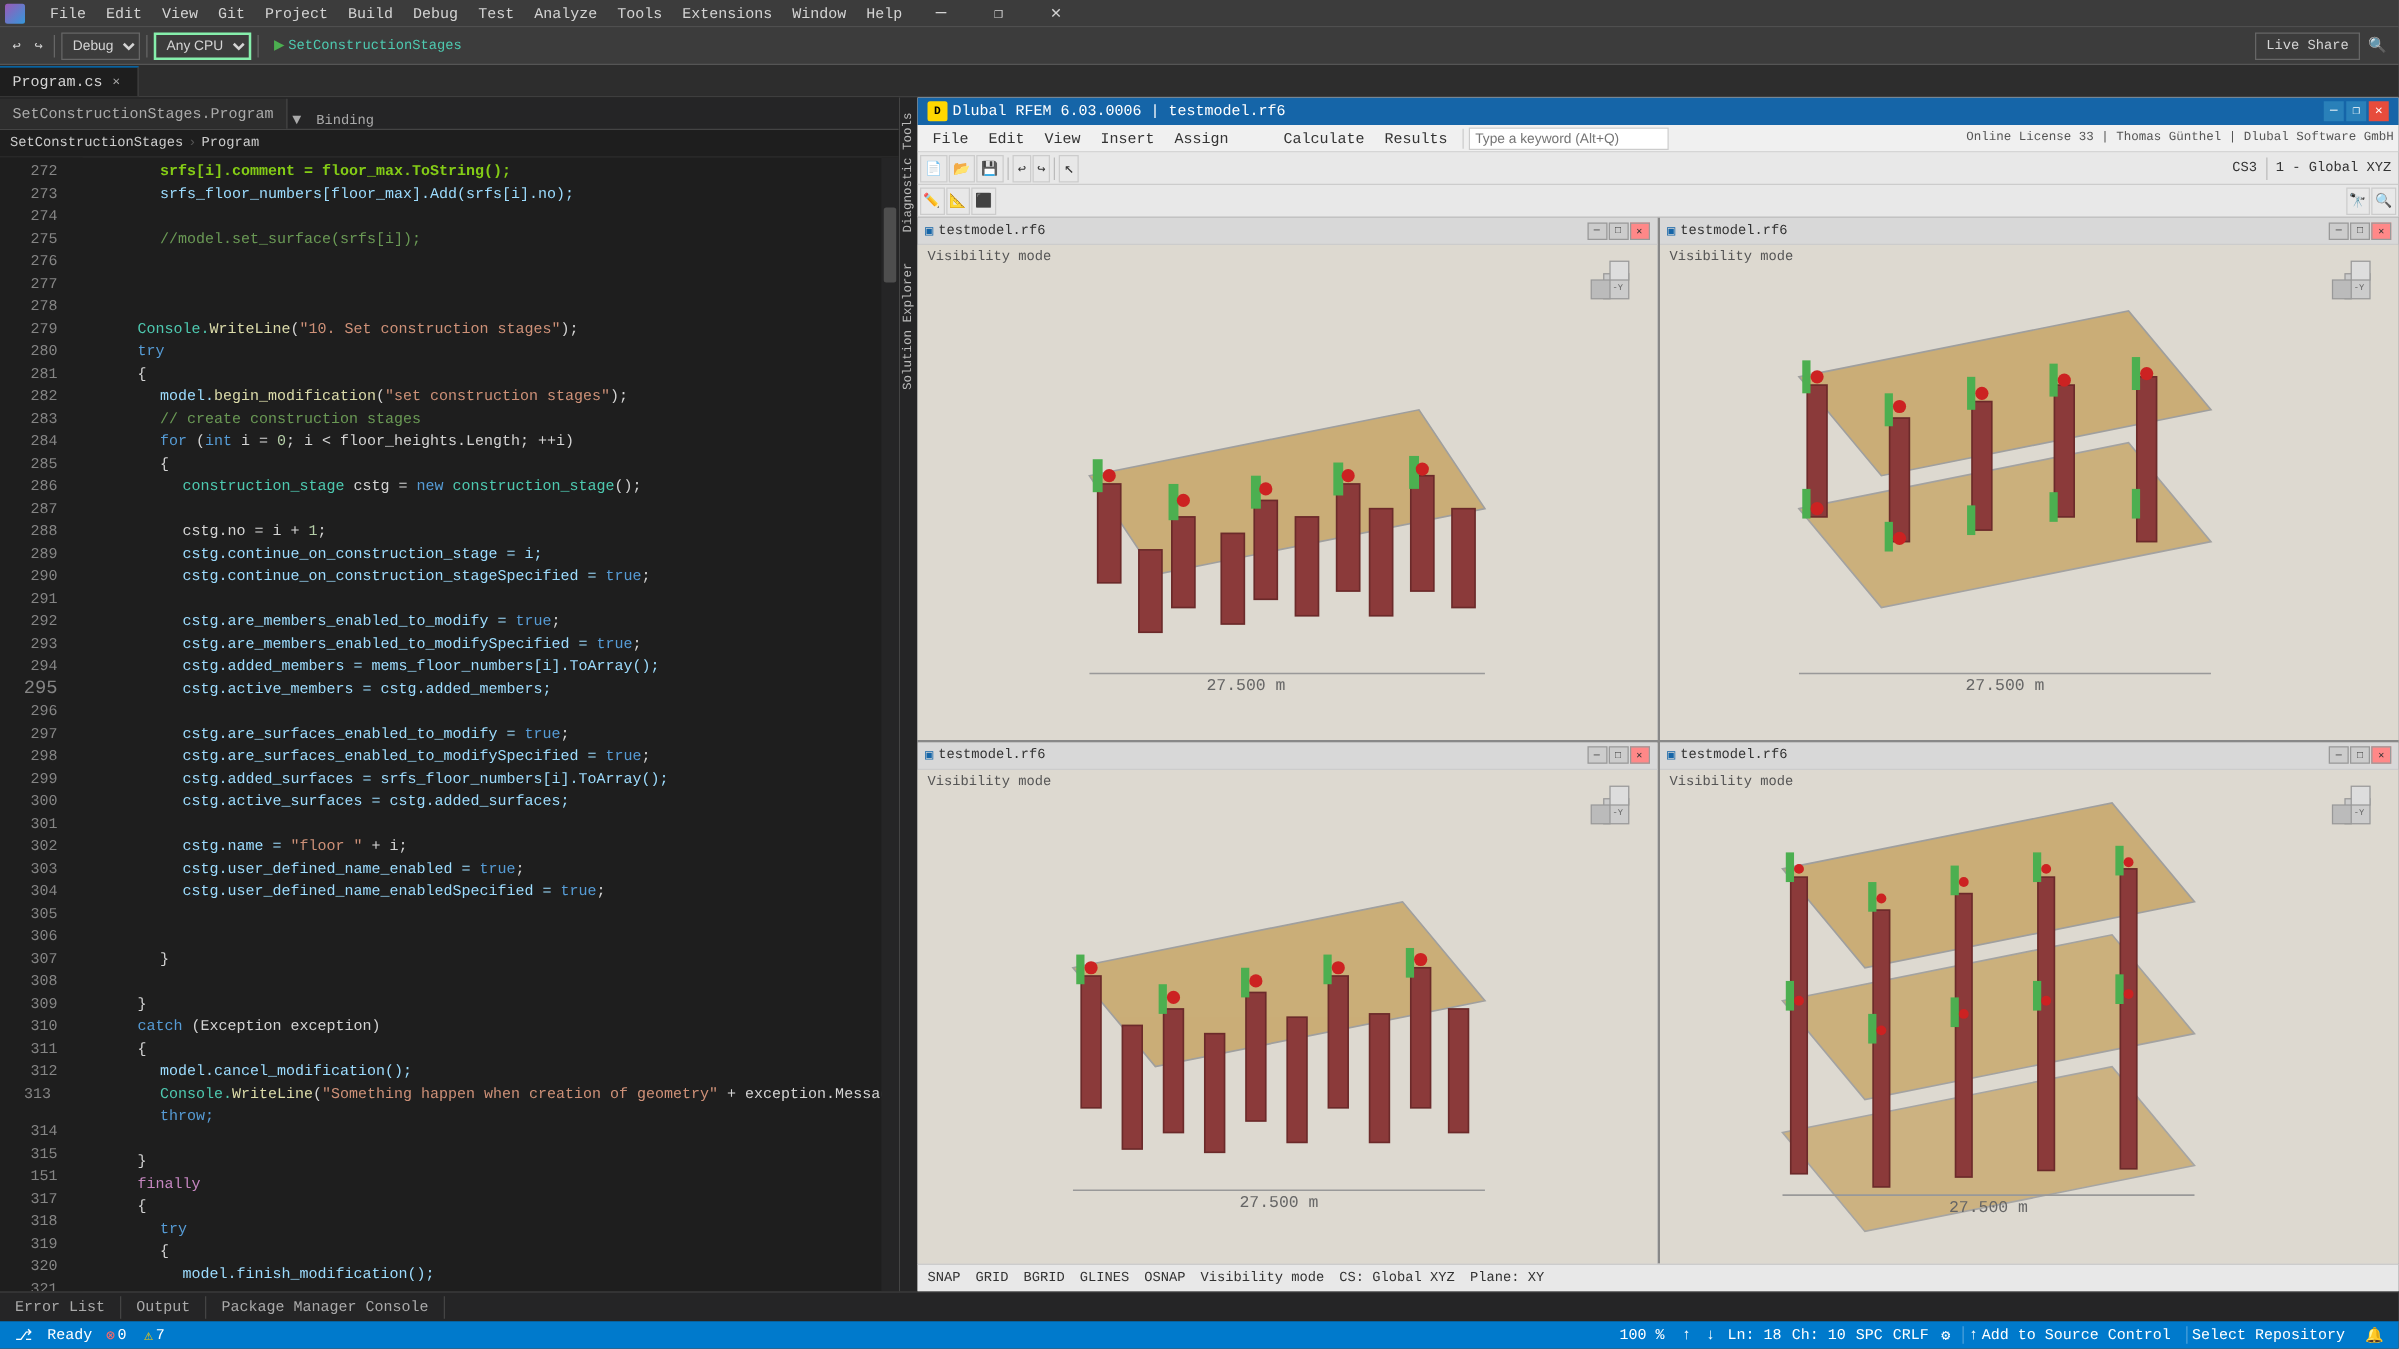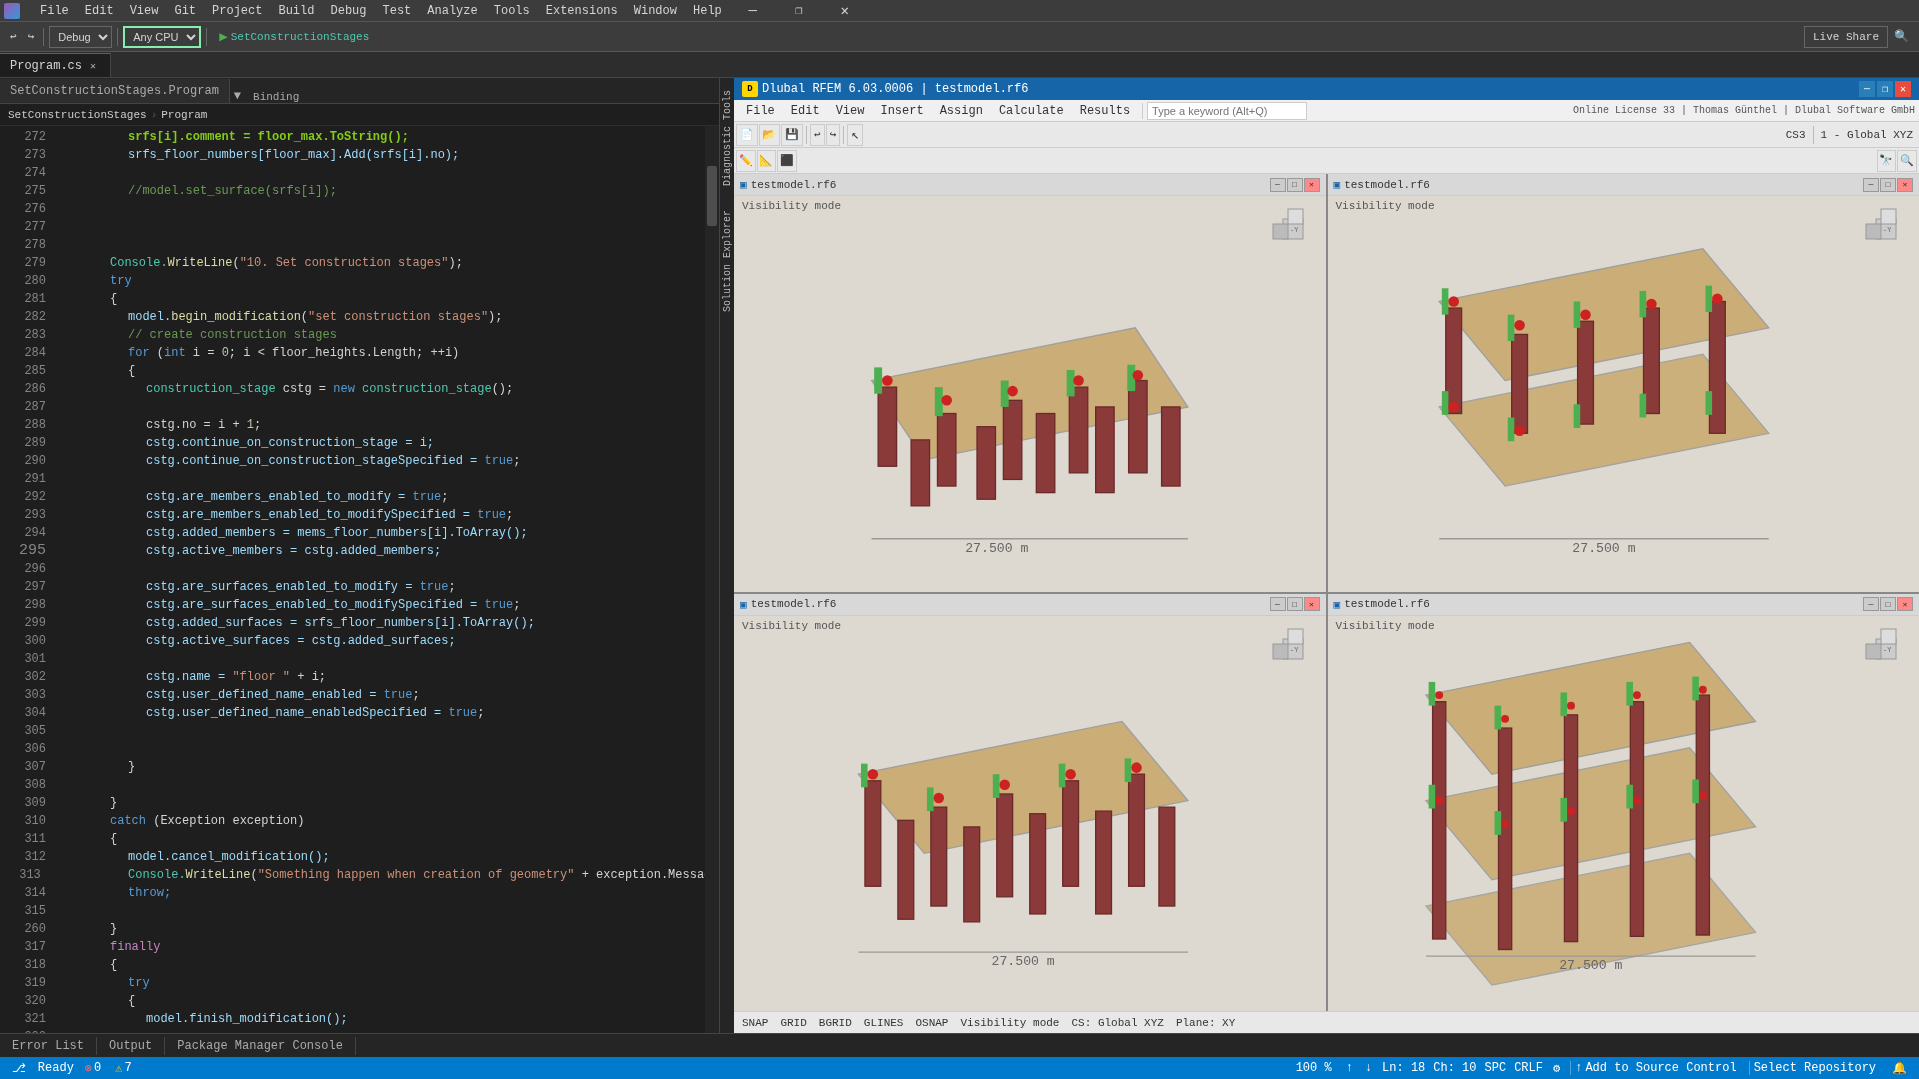--- a/index.html
+++ b/index.html
@@ -122,23 +122,23 @@
           <div style="height: 18px; text-align: right; padding-right: 6px; font-size: 12px; line-height: 18px; color: rgb(133, 133, 133); user-select: none;">304</div>
           <div style="height: 18px; text-align: right; padding-right: 6px; font-size: 12px; line-height: 18px; color: rgb(133, 133, 133); user-select: none;">305</div>
           <div style="height: 18px; text-align: right; padding-right: 6px; font-size: 12px; line-height: 18px; color: rgb(133, 133, 133); user-select: none;">306</div>
           <div style="height: 18px; text-align: right; padding-right: 6px; font-size: 12px; line-height: 18px; color: rgb(133, 133, 133); user-select: none;">307</div>
           <div style="height: 18px; text-align: right; padding-right: 6px; font-size: 12px; line-height: 18px; color: rgb(133, 133, 133); user-select: none;">308</div>
           <div style="height: 18px; text-align: right; padding-right: 6px; font-size: 12px; line-height: 18px; color: rgb(133, 133, 133); user-select: none;">309</div>
           <div style="height: 18px; text-align: right; padding-right: 6px; font-size: 12px; line-height: 18px; color: rgb(133, 133, 133); user-select: none;">310</div>
           <div style="height: 18px; text-align: right; padding-right: 6px; font-size: 12px; line-height: 18px; color: rgb(133, 133, 133); user-select: none;">311</div>
           <div style="height: 18px; text-align: right; padding-right: 6px; font-size: 12px; line-height: 18px; color: rgb(133, 133, 133); user-select: none;">312</div>
           <div style="height: 18px; text-align: center; padding-right: 6px; font-size: 12px; line-height: 18px; color: rgb(133, 133, 133); user-select: none;">313</div>
-          <div style="height: 18px; text-align: right; padding-right: 6px; font-size: 12px; line-height: 18px; color: rgb(133, 133, 133); user-select: none;">314</div>
+          <div style="height: 18px; text-align: right; padding-right: 6px; font-size: 12px; line-height: 18px; color: rgb(133, 133, 133); user-select: none; margin-top: 12px;">314</div>
           <div style="height: 18px; text-align: right; padding-right: 6px; font-size: 12px; line-height: 18px; color: rgb(133, 133, 133); user-select: none;">315</div>
-          <div style="height: 18px; text-align: right; padding-right: 6px; font-size: 12px; line-height: 18px; color: rgb(133, 133, 133); user-select: none;">260</div>
+          <div style="height: 18px; text-align: right; padding-right: 6px; font-size: 12px; line-height: 18px; color: rgb(133, 133, 133); user-select: none;">151</div>
           <div style="height: 18px; text-align: right; padding-right: 6px; font-size: 12px; line-height: 18px; color: rgb(133, 133, 133); user-select: none;">317</div>
           <div style="height: 18px; text-align: right; padding-right: 6px; font-size: 12px; line-height: 18px; color: rgb(133, 133, 133); user-select: none;">318</div>
           <div style="height: 18px; text-align: right; padding-right: 6px; font-size: 12px; line-height: 18px; color: rgb(133, 133, 133); user-select: none;">319</div>
           <div style="height: 18px; text-align: right; padding-right: 6px; font-size: 12px; line-height: 18px; color: rgb(133, 133, 133); user-select: none;">320</div>
           <div style="height: 18px; text-align: right; padding-right: 6px; font-size: 12px; line-height: 18px; color: rgb(133, 133, 133); user-select: none;">321</div>
           <div style="height: 18px; text-align: right; padding-right: 6px; font-size: 12px; line-height: 18px; color: rgb(133, 133, 133); user-select: none;">322</div>
         </div>
 
       <div style="width:14px; background:#1e1e1e; padding-top:2px;" id="fold-col"></div>
 
@@ -217,21 +217,21 @@
         <div style="width:16px;height:16px;display:flex;align-items:center;justify-content:center;cursor:pointer;background:#e74c3c;font-size:10px;">✕</div>
       </div>
     </div>
 
     <div style="height:22px; background:#f0f0f0; display:flex; align-items:center; padding:0 4px; border-bottom:1px solid #ccc; font-size:12px; color:#333;">
       <div style="padding:2px 8px;cursor:pointer;">File</div>
       <div style="padding:2px 8px;cursor:pointer;">Edit</div>
       <div style="padding:2px 8px;cursor:pointer;">View</div>
       <div style="padding:2px 8px;cursor:pointer;">Insert</div>
       <div style="padding:2px 8px;cursor:pointer;">Assign</div>
-      <div style="padding:2px 8px;cursor:pointer;">Calculate</div>
+      <div style="padding:2px 8px;cursor:pointer;margin-left:28px;">Calculate</div>
       <div style="padding:2px 8px;cursor:pointer;">Results</div>
       <div style="width:1px;height:16px;background:#ccc;margin:0 4px;"></div>
       <input type="text" placeholder="Type a keyword (Alt+Q)" style="height: 18px; width: 160px; border: 1px solid rgb(204, 204, 204); padding: 0px 4px; font-size: 11px; background: white; color: rgb(51, 51, 51);">
       <div style="flex:1;"></div>
       <span style="font-size:10px;color:#555;">Online License 33 | Thomas Günthel | Dlubal Software GmbH</span>
     </div>
 
     <div style="height:26px; background:#e8e8e8; display:flex; align-items:center; padding:0 2px; gap:1px; border-bottom:1px solid #ccc; overflow:hidden;">
       <div style="height:22px;padding:0 3px;background:#e8e8e8;border:1px solid #ccc;color:#333;font-size:11px;cursor:pointer;display:flex;align-items:center;">📄</div>
       <div style="height:22px;padding:0 3px;background:#e8e8e8;border:1px solid #ccc;color:#333;font-size:11px;cursor:pointer;display:flex;align-items:center;">📂</div>

